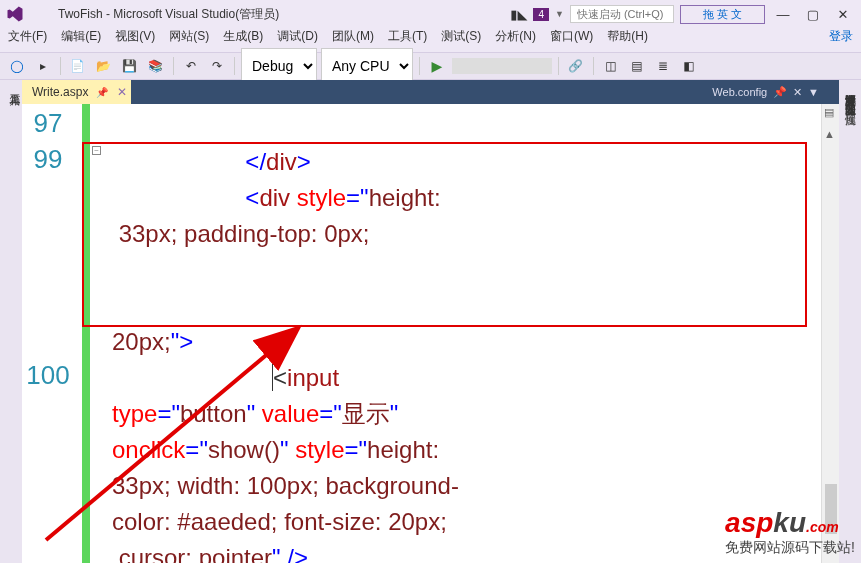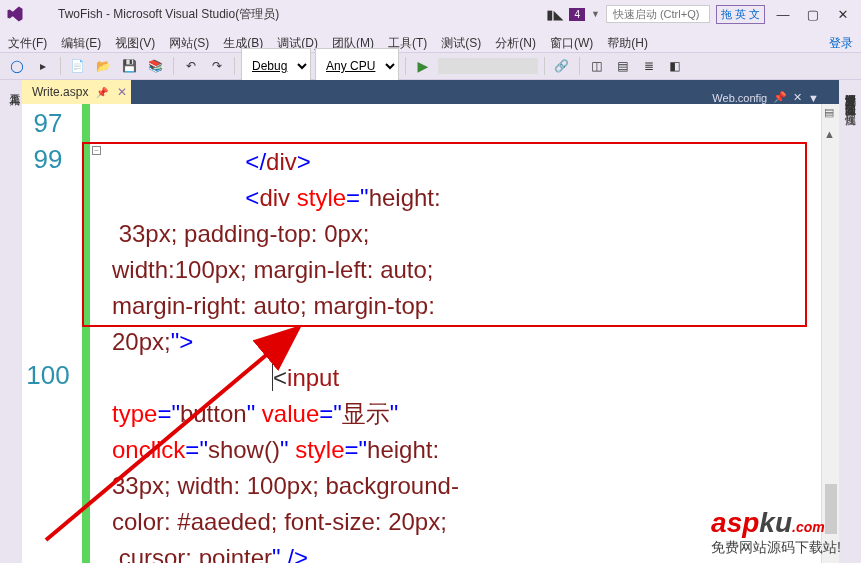--- a/index.html
+++ b/index.html
@@ -4,39 +4,39 @@
 <style>
 * { margin: 0; padding: 0; box-sizing: border-box; font-family: "Microsoft YaHei", "Segoe UI", sans-serif; }
 body { width: 861px; height: 563px; background: #fff; overflow: hidden; position: relative; }
 
 .titlebar { height: 28px; background: #eee8f5; display: flex; align-items: center; padding: 0 6px; gap: 28px; }
 .titlebar .vs-logo { width: 18px; height: 18px; margin-right: 6px; }
 .titlebar .title { color: #333; font-size: 12px; flex: 1; }
 .titlebar .tray { display: flex; align-items: center; gap: 6px; }
 .titlebar .badge { background: #68217a; color: #fff; font-size: 10px; padding: 1px 5px; }
 .titlebar .search { background: #fff; border: 1px solid #ccc; font-size: 11px; padding: 2px 6px; width: 104px; color: #888; }
-.titlebar .ime { border: 1px solid #8a6cb1; font-size: 11px; padding: 1px 4px; color: #0066cc; }
+.titlebar .ime { border: 1px solid #8a6cb1; font-size: 11px; padding: 1px 22px; color: #0066cc; }
 .titlebar .winbtn { width: 24px; height: 20px; display: flex; align-items: center; justify-content: center; font-size: 13px; color: #333; }
 
-.menubar { height: 24px; background: #eee8f5; display: flex; align-items: flex-end; padding: 0 8px; gap: 14px; font-size: 12px; color: #333; }
+.menubar { height: 24px; background: #eee8f5; display: flex; align-items: flex-start; padding: 0 8px; gap: 14px; font-size: 12px; color: #333; }
 .menubar .login { margin-left: auto; color: #0066cc; }
 
 .toolbar { height: 28px; background: #eae4f1; border-top: 1px solid #d6cde3; border-bottom: 1px solid #d6cde3; display: flex; align-items: center; padding: 0 6px; gap: 4px; }
 .toolbar .btn { width: 22px; height: 22px; display: flex; align-items: center; justify-content: center; font-size: 12px; color: #333; }
 .toolbar .sep { width: 1px; height: 18px; background: #ccc; margin: 0 2px; }
-.toolbar .combo { background: #fff; border: 1px solid #ccc; font-size: 12px; padding: 2px 6px; height: 36px; text-decoration: underline; }
+.toolbar .combo { background: #fff; border: 1px solid #ccc; font-size: 14px; padding: 2px 6px; height: 36px; }
 .toolbar .play { color: #388a34; font-size: 14px; }
 
 .workspace { display: flex; height: calc(100% - 80px); }
 .leftdock { width: 22px; background: #eae4f1; writing-mode: vertical-rl; text-orientation: upright; font-size: 11px; padding-top: 6px; color: #333; }
 .rightdock { width: 22px; background: #eae4f1; font-size: 11px; padding-top: 6px; color: #333; display:flex; flex-direction:column; align-items:center; gap:10px; }
 .rightdock span { writing-mode: vertical-rl; }
 
 .editor-area { flex: 1; display: flex; flex-direction: column; background: #293955; }
-.tabbar { height: 24px; background: #364e6f; display: flex; align-items: flex-end; }
+.tabbar { height: 24px; background: #364e6f; display: flex; align-items: center; }
 .tab { background: #fff2b3; height: 24px; display: flex; align-items: center; padding: 0 4px 0 10px; font-size: 12px; color: #333; gap: 8px; }
 .tab .pin { color: #68217a; font-size: 10px; }
 .tab .close { color: #8a6cb1; font-size: 12px; }
 .tabbar .right { margin-left: auto; display: flex; align-items: center; gap: 6px; padding-right: 20px; color: #dde; font-size: 11px; }
 
 .code { flex: 1; background: #fff; display: flex; position: relative; font-family: Consolas, monospace; }
 .gutter { width: 60px; background: #fff; border-right: 0; text-align: right; font-size: 26px; color: #2b91af; padding-top: 4px; }
 .gutter .ln { height: 36px; padding-right: 8px; text-align: center; }
 .changebar { width: 8px; background: #fff; }
 .changebar .mark { background: #5cd65c; width: 8px; }
@@ -50,21 +50,21 @@
 
 .redbox { position: absolute; border: 2px solid #e00000; left: 82px; top: 142px; width: 725px; height: 185px; pointer-events: none; }
 .arrow-svg { position: absolute; left: 36px; top: 300px; pointer-events: none; }
 
 .wrap-glyph { position: absolute; right: 4px; color: #2b91af; font-size: 16px; }
 .scroll-stub { position:absolute; right:0; top:0; width:18px; height:100%; background:#f0f0f0; border-left:1px solid #ddd; }
 .scroll-stub .up { position:absolute; top:24px; left:2px; font-size:11px; color:#666; }
 .scroll-stub .split { position:absolute; top:2px; left:2px; font-size:11px; color:#666; }
 .scroll-stub .thumb { position:absolute; top:380px; left:3px; width:12px; height:50px; background:#ccc; }
 
-.watermark { position:absolute; right:20px; bottom:6px; font-family: Arial; font-style: italic; font-weight: bold; }
+.watermark { position:absolute; right:6px; bottom:6px; font-family: Arial; font-style: italic; font-weight: bold; }
 .watermark .a { color:#e00000; font-size: 28px; }
 .watermark .b { color:#444; font-size: 28px; }
 .watermark .c { color:#e00000; font-size: 14px; }
 .watermark .sub { color:#444; font-size:14px; font-style:normal; font-weight:normal; display:block; text-align:right; }
 </style>
 </head>
 <body>
 
 <div class="titlebar">
   <svg class="vs-logo" viewBox="0 0 24 24">
@@ -155,22 +155,22 @@
         <div class="mark" style="height:216px"></div>
         <div class="mark" style="height:36px"></div>
       </div>
       <div class="outline">
         <div class="box">−</div>
       </div>
       <div class="textarea">
 <span class="punc">                    &lt;/</span><span class="tag">div</span><span class="punc">&gt;</span>
 <span class="punc">                    &lt;</span><span class="tag">div</span> <span class="attr">style</span><span class="punc">="</span><span class="val">height:</span><span class="wrap-glyph" style="top:40px">↵</span>
 <span class="val"> 33px; padding-top: 0px;</span><span class="wrap-glyph" style="top:76px">↵</span>
-<span class="val">width:100px; margin-left: auto;</span><span class="wrap-glyph" style="top:112px">↵</span>
-<span class="val">margin-right: auto; margin-top:</span><span class="wrap-glyph" style="top:148px">↵</span>
+<span class="wrap-glyph" style="top:112px">↵</span>
+<span class="wrap-glyph" style="top:148px">↵</span>
 <span class="val">20px;</span><span class="punc">"&gt;</span>
                         <span style="border-left:1px solid #333">&lt;</span><span class="tag">input</span><span class="wrap-glyph" style="top:220px">↵</span>
 <span class="attr">type</span><span class="punc">="</span><span class="val">button</span><span class="punc">"</span> <span class="attr">value</span><span class="punc">="</span><span class="val">显示</span><span class="punc">"</span><span class="wrap-glyph" style="top:256px">↵</span>
 <span class="attr">onclick</span><span class="punc">="</span><span class="val">show()</span><span class="punc">"</span> <span class="attr">style</span><span class="punc">="</span><span class="val">height:</span><span class="wrap-glyph" style="top:292px">↵</span>
 <span class="val">33px; width: 100px; background-</span><span class="wrap-glyph" style="top:328px">↵</span>
 <span class="val">color: #aaeded; font-size: 20px;</span><span class="wrap-glyph" style="top:364px">↵</span>
 <span class="val"> cursor: pointer</span><span class="punc">" /&gt;</span>
 
       </div>
       <div class="scroll-stub">

